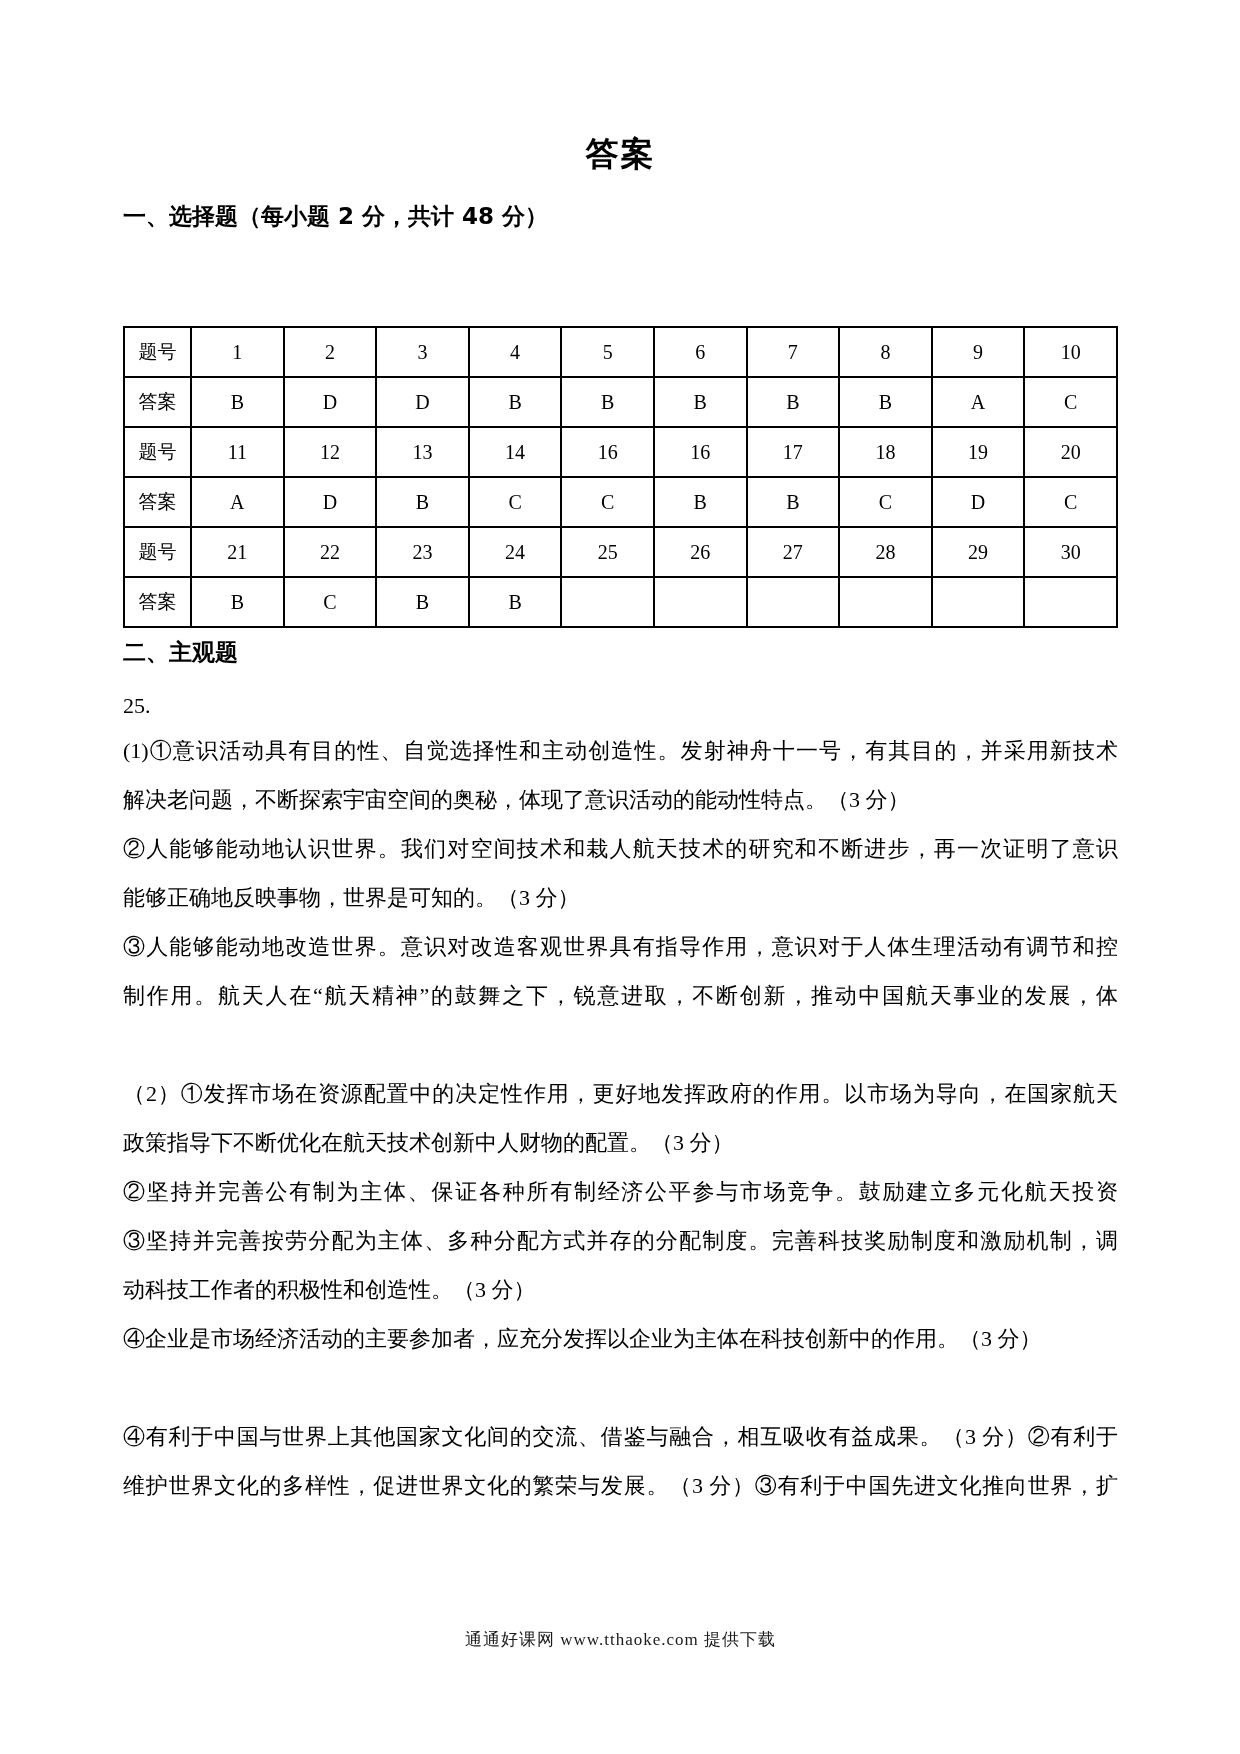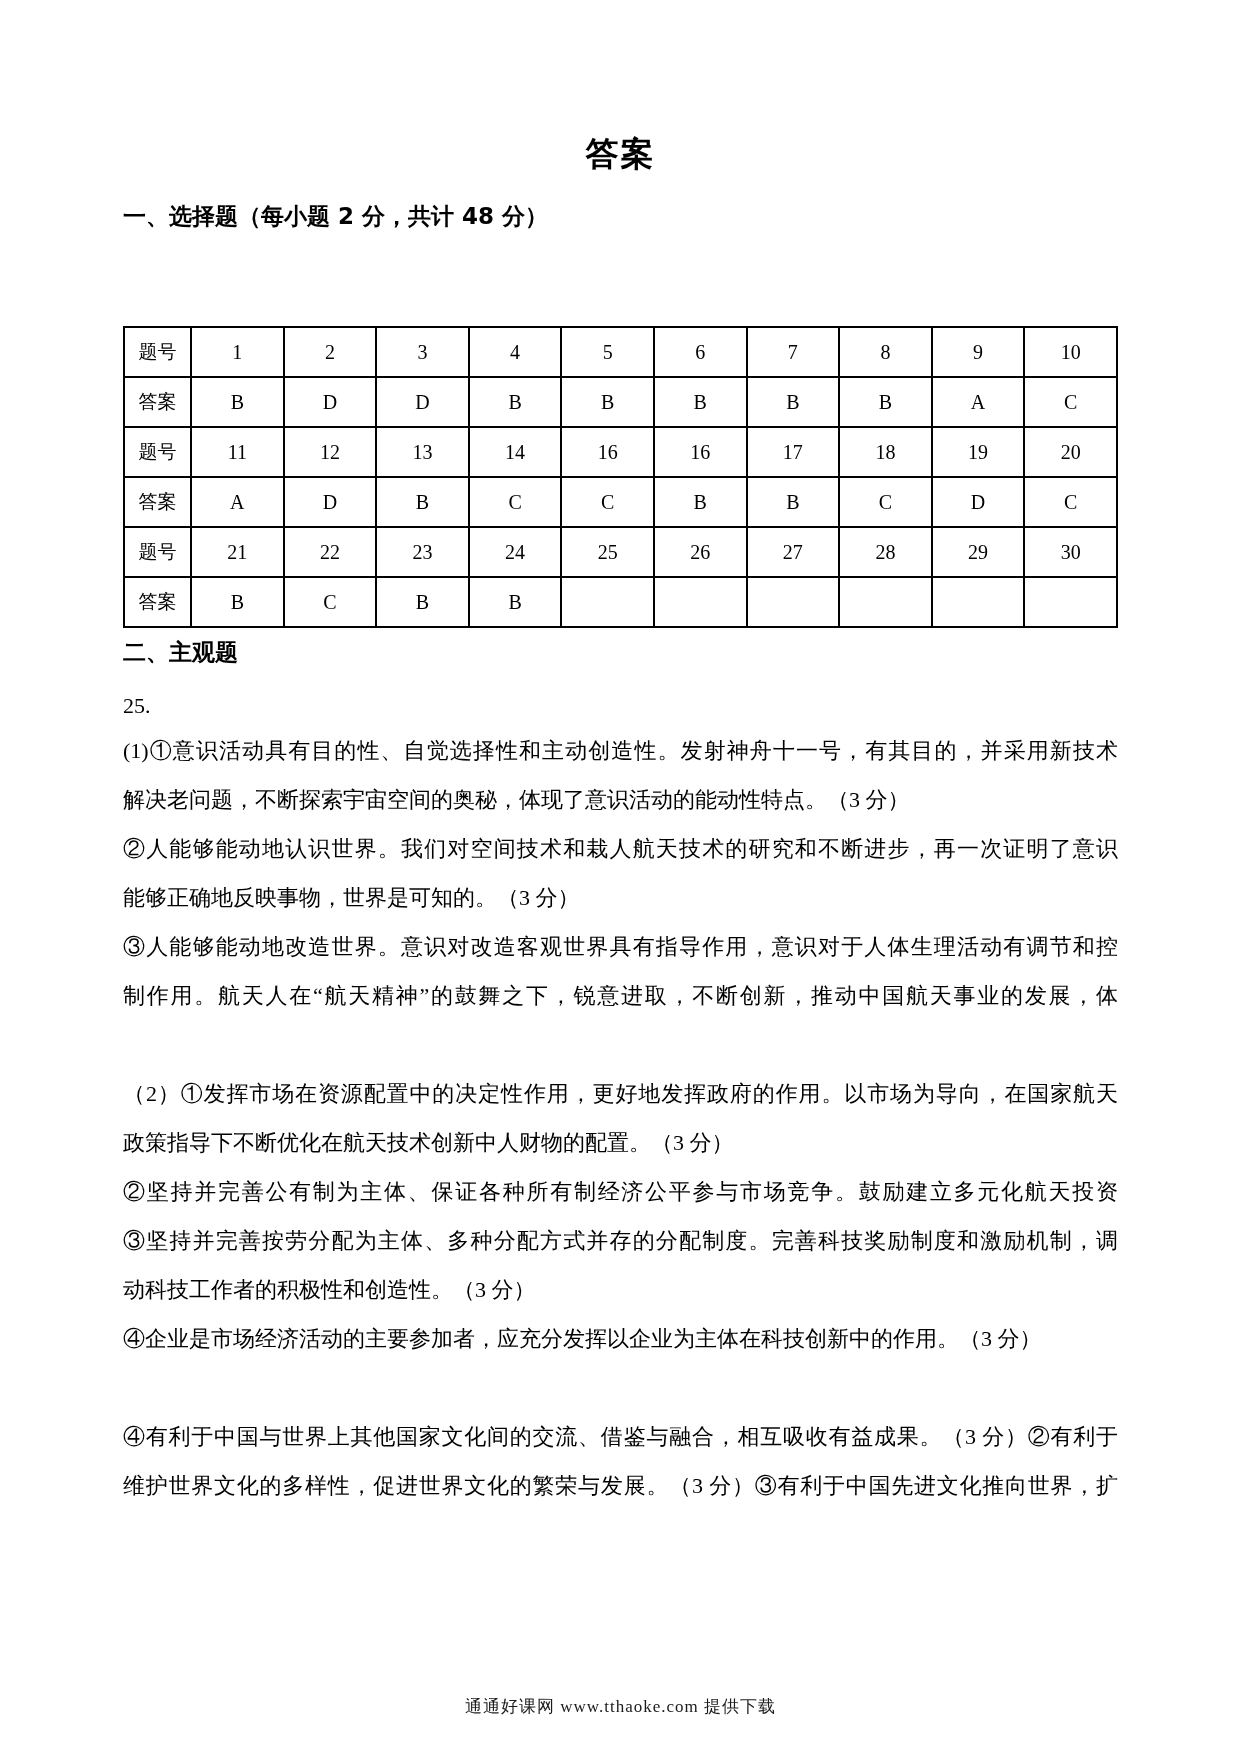--- a/index.html
+++ b/index.html
@@ -59,21 +59,21 @@
     white-space: nowrap;
     text-align: left;
   }
   .line.justify {
     white-space: normal;
     text-align: justify;
     text-align-last: justify;
   }
   .line.blank { height: 49px; }
   .footer {
-    position: absolute; left: 0; top: 1695px;
+    position: absolute; left: 0; top: 1628px;
     width: 995px; text-align: center;
     font-size: 17px; color: #1a1a1a;
     letter-spacing: 1px;
     font-family: Liberation Serif, serif;
   }
 </style>
 </head>
 <body>
 
 <div class="page">

